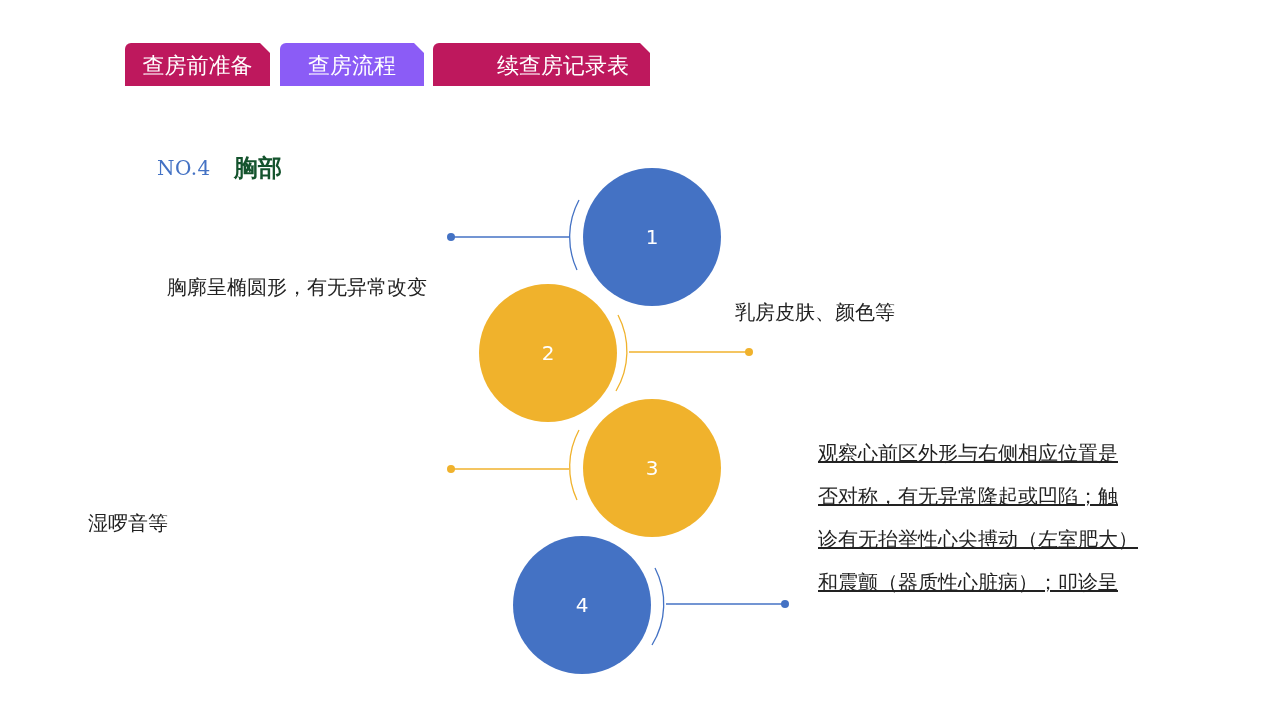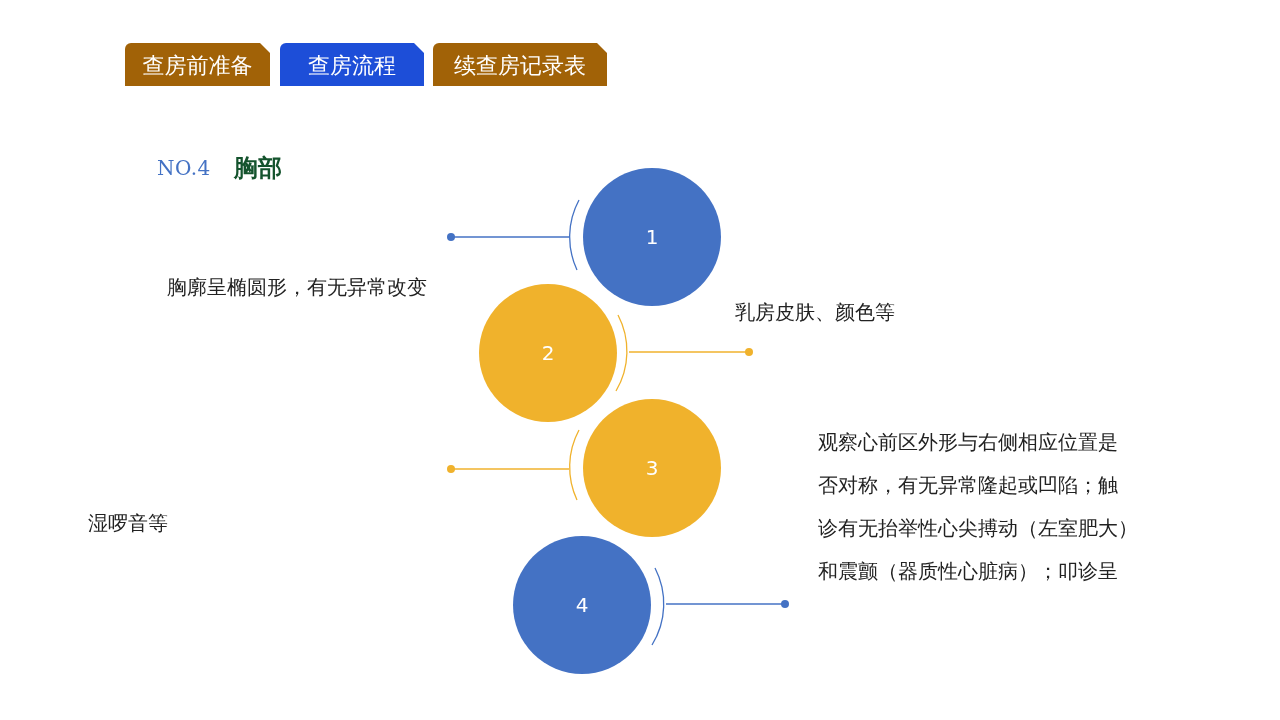--- a/index.html
+++ b/index.html
@@ -8,22 +8,22 @@
     background: #ffffff;
     font-family: "DejaVu Sans", "Liberation Sans", sans-serif;
   }
   .tab {
     position: absolute; top: 43px; height: 43px;
     border-radius: 6px 0 0 0;
     clip-path: polygon(0 0, calc(100% - 10px) 0, 100% 10px, 100% 100%, 0 100%);
     color: #ffffff; font-size: 22px; line-height: 45px; text-align: center;
     cursor: pointer;
   }
-  .tab.inactive { background: #a16207; }
-  .tab.active { background: #1d4ed8; }
+  .tab.inactive { background: #be185d; }
+  .tab.active { background: #8b5cf6; }
   .section-num {
     position: absolute; left: 157px; top: 156px;
     font-family: "DejaVu Serif", "Liberation Serif", serif;
     font-size: 20px; color: #4472c4; letter-spacing: 0.5px;
   }
   .section-title {
     position: absolute; left: 234px; top: 152px;
     font-size: 24px; font-weight: bold; color: #14532d;
   }
   .circle {
@@ -39,21 +39,21 @@
 </style>
 </head>
 <body>
 
 <div class="tab inactive" style="left:125px; width:145px;">
   <span>查房前准备</span>
 </div>
 <div class="tab active" style="left:280px; width:144px;">
   <span>查房流程</span>
 </div>
-<div class="tab inactive" style="left:433px; width:174px;">
+<div class="tab inactive" style="left:433px; width:174px;padding-left:43px;">
   <span>续查房记录表</span>
 </div>
 
 <div class="section-num">NO.4</div>
 <div class="section-title">胸部</div>
 
 <svg class="connectors" width="1280" height="720">
 
   <g>
     <line x1="451" y1="237" x2="569" y2="237" stroke="#4472c4" stroke-width="1.3"></line>
@@ -91,18 +91,18 @@
 </div>
 <div class="circle blue" style="left:513px; top:536px;">
   <span>4</span>
 </div>
 
 <div class="desc" style="left:155px; top:266px;margin-left:12px;">胸廓呈椭圆形，有无异常改变</div>
 <div class="desc" style="left:735px; top:291px;font-family:Liberation Serif, serif;">乳房皮肤、颜色等</div>
 <div class="desc" style="left:88px; top:502px;">
   <div>湿啰音等</div>
 </div>
-<div class="desc" style="left:818px; top:421px;">
+<div class="desc" style="left:818px; top:432px;text-decoration:underline;">
   <div>观察心前区外形与右侧相应位置是</div>
   <div>否对称，有无异常隆起或凹陷；触</div>
   <div>诊有无抬举性心尖搏动（左室肥大）</div>
   <div>和震颤（器质性心脏病）；叩诊呈</div>
 </div>
 
 </body></html>

